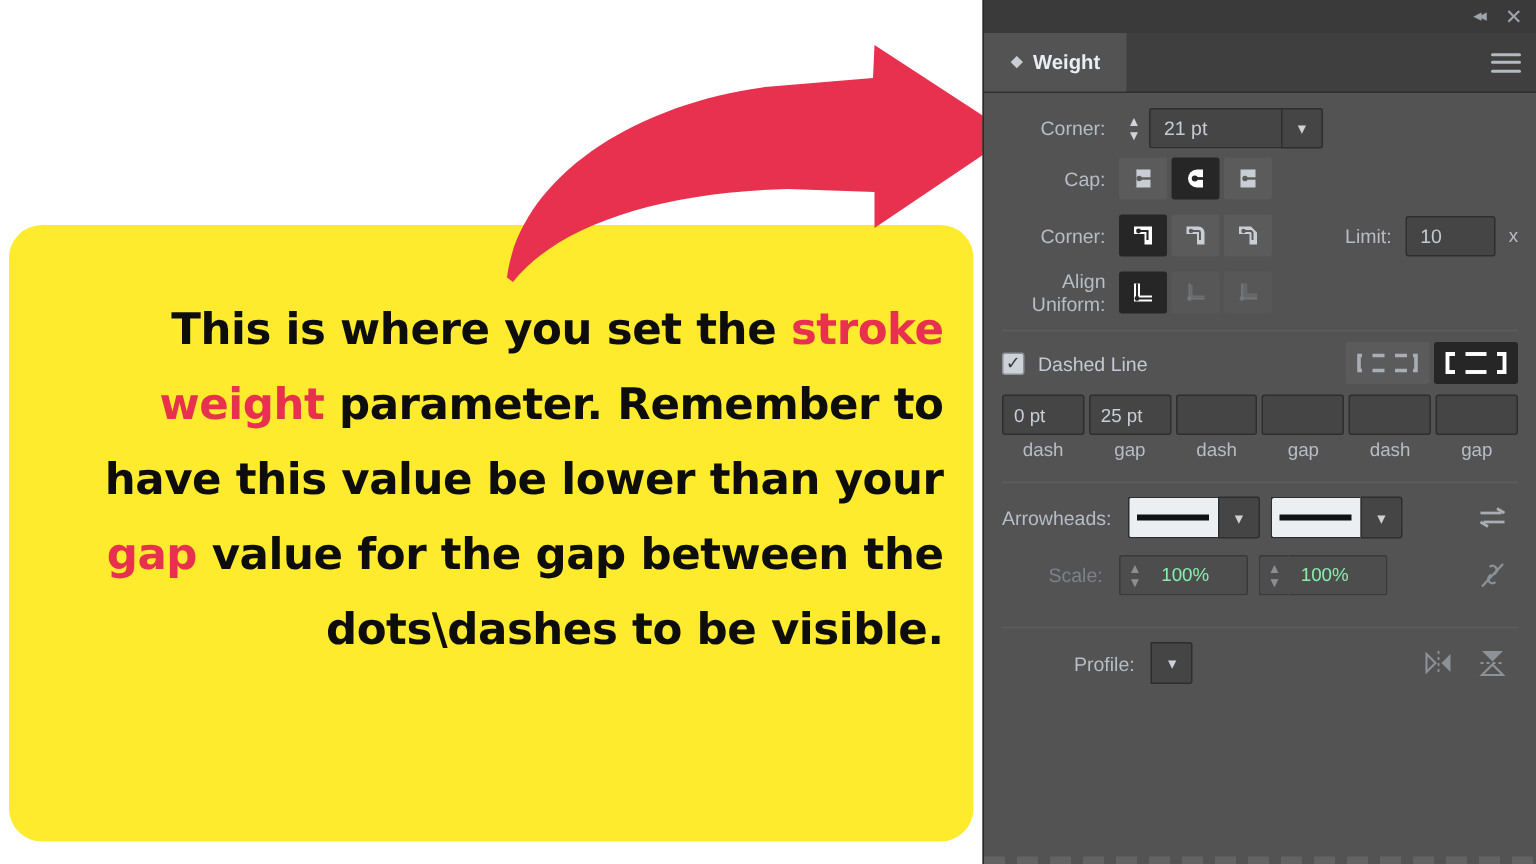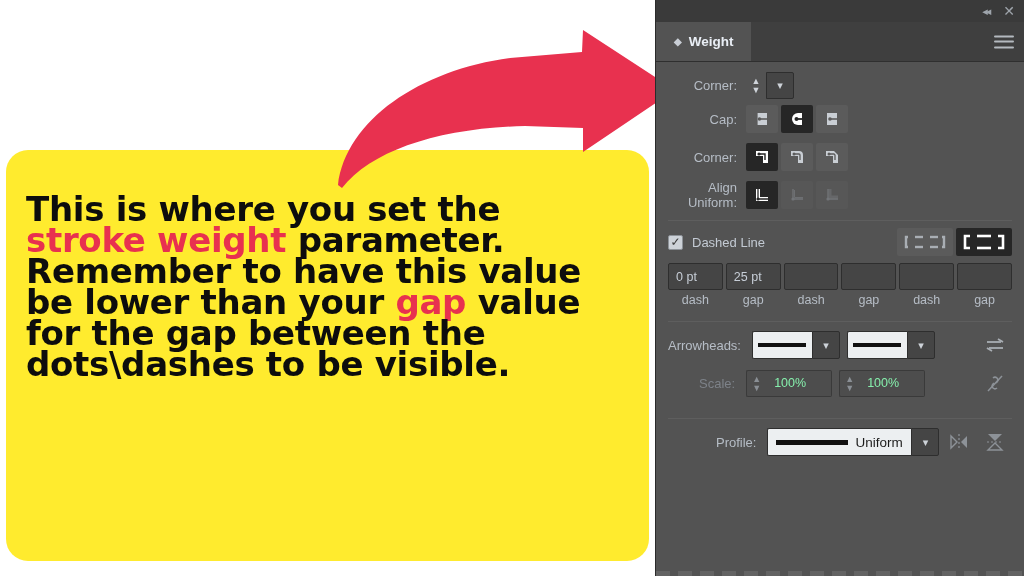--- a/index.html
+++ b/index.html
@@ -16,25 +16,25 @@
     position: absolute;
     left: 6px; top: 150px;
     width: 643px; height: 411px;
     background: #ffeb2e;
     border-radius: 22px;
     z-index: 2;
   }
   .callout-text {
     position: absolute;
     left: 20px; right: 20px; top: 44px;
-    text-align: left;
+    text-align: right;
     font-family: "DejaVu Sans", sans-serif;
     font-weight: 700;
-    font-size: 34px;
-    line-height: 31px;
+    font-size: 29px;
+    line-height: 50px;
     color: #0d0d0d;
     letter-spacing: -0.3px;
   }
   .hl { color: #e8314f; }
 
   
   .arrow-wrap {
     position: absolute;
     left: 300px; top: 0px;
     width: 420px; height: 200px;
@@ -291,20 +291,21 @@
 
     <div class="panel-body">
 
       <div class="row" style="padding-top:8px;">
         <div class="lbl w70">Corner:</div>
         <div class="weight-group">
           <div class="stepper">
             <span class="a">▲</span>
             <span class="a">▼</span>
           </div>
+          <div class="field w-weight">21 pt</div>
           <div class="combo-arrow">▾</div>
         </div>
       </div>
 
       <div class="row">
         <div class="lbl w70">Cap:</div>
         <div class="btngroup">
           <div class="ibtn">
             <svg width="20" height="18" viewBox="0 0 20 18">
                 <rect x="5" y="3" width="10" height="12" fill="#c9ced4"></rect>
@@ -347,20 +348,25 @@
                 <circle cx="7" cy="6" r="1.5" fill="#5b5b5b"></circle>
               </svg>
           </div>
           <div class="ibtn">
             <svg width="20" height="18" viewBox="0 0 20 18">
                 <path d="M4 3 H12 L16 7 V15 H11 V8 H4 Z" fill="#c9ced4"></path>
                 <path d="M7 6 H12 L13 7 V12" stroke="#5b5b5b" stroke-width="1.3" fill="none"></path>
                 <circle cx="7" cy="6" r="1.5" fill="#5b5b5b"></circle>
               </svg>
           </div>
+        </div>
+        <div class="limit-wrap">
+          <span class="lbl" style="width:auto;">Limit:</span>
+          <div class="limit-field">10</div>
+          <span class="limit-x">x</span>
         </div>
       </div>
 
       <div class="row">
         <div class="lbl w70">Align Uniform:</div>
         <div class="btngroup">
           <div class="ibtn sel">
             <svg width="20" height="18" viewBox="0 0 20 18">
                 <path d="M4 3 H8 V11 H16 V15 H4 Z" fill="#ffffff"></path>
                 <path d="M6 3 V13 H16" stroke="#262626" stroke-width="1.3" fill="none"></path>
@@ -496,24 +502,20 @@
           </svg>
         </div>
       </div>
 
 
       <div class="divider" style="margin-top:16px;"></div>
 
       <div class="row" style="margin-top:4px;">
         <div class="lbl" style="width:auto;margin-left:48px;">Profile:</div>
         <div class="ah-combo" style="margin-left:2px;">
-          <div class="prof-preview">
-            <div class="prof-line"></div>
-            <span class="prof-name">Uniform</span>
-          </div>
           <div class="prof-arrow">▾</div>
         </div>
         <div class="prof-icons">
           <div class="prof-ic">
             <svg width="24" height="20" viewBox="0 0 24 20">
               <path d="M4 4 L10 10 L4 16 Z" fill="none" stroke="#8d9298" stroke-width="1.4"></path>
               <path d="M20 4 L14 10 L20 16 Z" fill="#8d9298"></path>
               <path d="M12 2 V18" stroke="#8d9298" stroke-width="1.2" stroke-dasharray="2 2"></path>
             </svg>
           </div>

